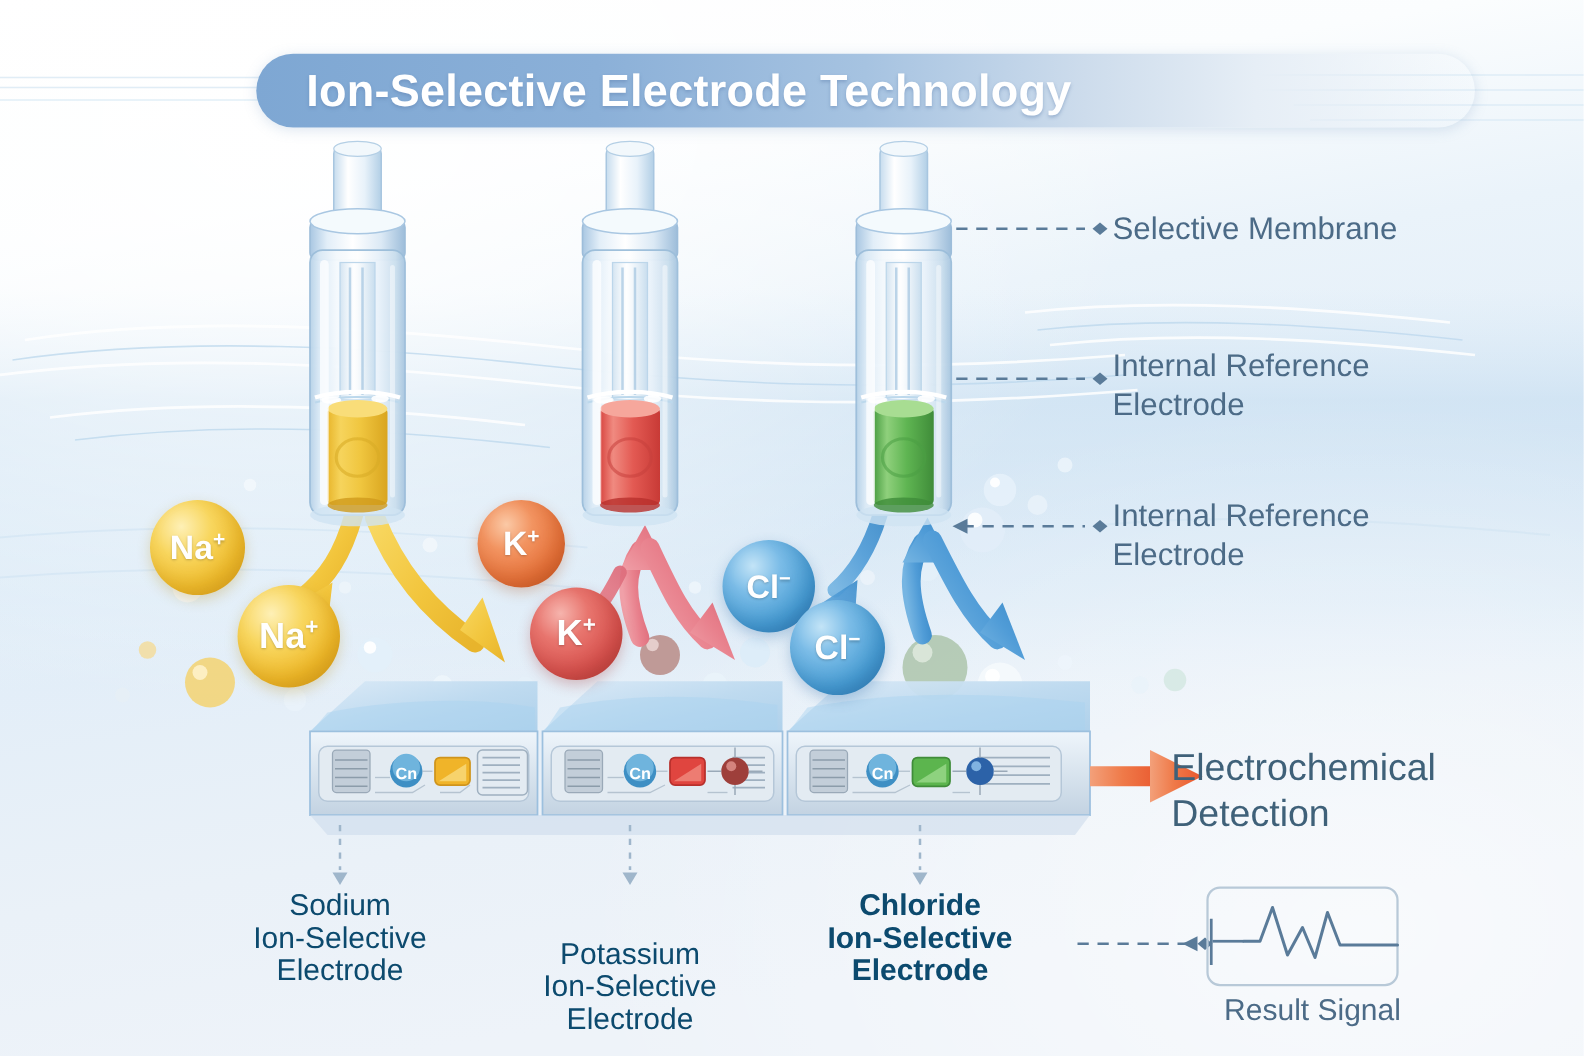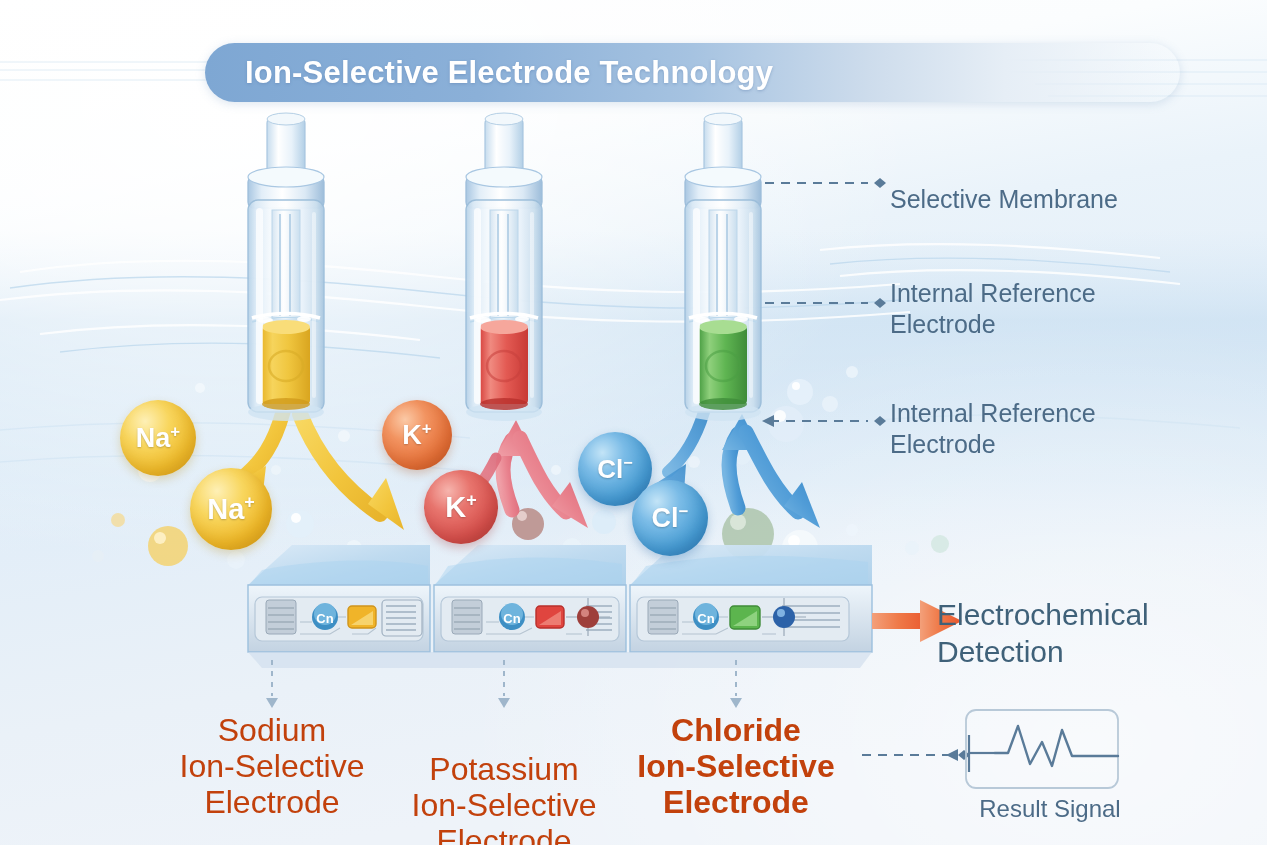--- a/index.html
+++ b/index.html
@@ -17,41 +17,41 @@
   
   #banner {
     position:absolute; left:205px; top:43px; width:975px; height:59px;
     border-radius:30px;
     background:linear-gradient(to right,
         #7ea7d3 0%, #8bb0d8 28%, #a6c3e1 50%, #cddcec 68%, #e6eef6 82%, rgba(244,248,252,0) 100%);
     box-shadow:0 2px 10px rgba(120,155,195,.25);
   }
   #banner-title {
     position:absolute; left:40px; top:0; height:76px; line-height:59px;
-    color:#ffffff; font-size:31px; font-weight:700; letter-spacing:.2px;
+    color:#ffffff; font-size:36px; font-weight:700; letter-spacing:.2px;
     text-shadow:0 1px 3px rgba(90,125,170,.45);
     white-space:nowrap;
   }
   .anno-label {
     position:absolute;
     color:#4c6b87;
     font-size:25px;
     line-height:31px;
     font-weight:400;
     white-space:pre-line;
   }
 
   
   .bottom-label {
     position:absolute;
     width:230px;
     text-align:center;
-    color:#c2410c;
-    font-size:32px;
-    line-height:36px;
+    color:#0c4a6e;
+    font-size:24px;
+    line-height:26px;
     white-space:pre-line;
   }
 
   
   #result-caption {
     position:absolute; left:930px; top:795px; width:240px;
     text-align:center; color:#4c6b87; font-size:24px;
   }
   #echem-label {
     position:absolute; left:937px; top:596px;
@@ -546,21 +546,21 @@
                 box-shadow:0 4px 10px rgba(50,110,170,.3), inset -6px -8px 14px rgba(25,85,140,.25);">
       <span>Cl<span class="sup">−</span></span>
     </div>
     <div class="ion" style="left:632px;top:480px;width:76px;height:76px;font-size:27px;
                 background:radial-gradient(circle at 33% 28%, #c3e4f7 0%, #7bbce7 30%, #4a9fd5 66%, #2c78b0 100%);
                 box-shadow:0 4px 10px rgba(50,110,170,.3), inset -6px -8px 14px rgba(25,85,140,.25);">
       <span>Cl<span class="sup">−</span></span>
     </div>
   </div>
 
-  <div class="anno-label" style="left:890px;top:184px;">Selective Membrane</div>
+  <div class="anno-label" style="left:890px;top:168px;">Selective Membrane</div>
 
   <div class="anno-label" style="left:890px;top:278px;">Internal Reference
 Electrode</div>
 
   <div class="anno-label" style="left:890px;top:398px;">Internal Reference
 Electrode</div>
 
   <div class="bottom-label" style="left:157px;top:712px;">Sodium
 Ion-Selective
 Electrode</div>

